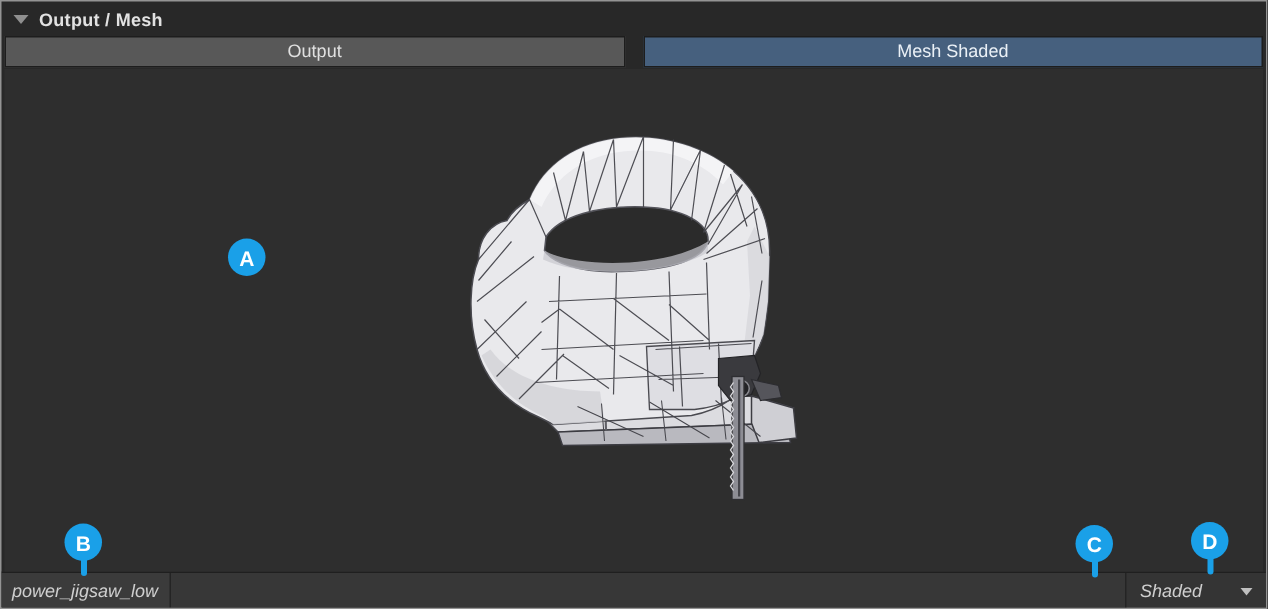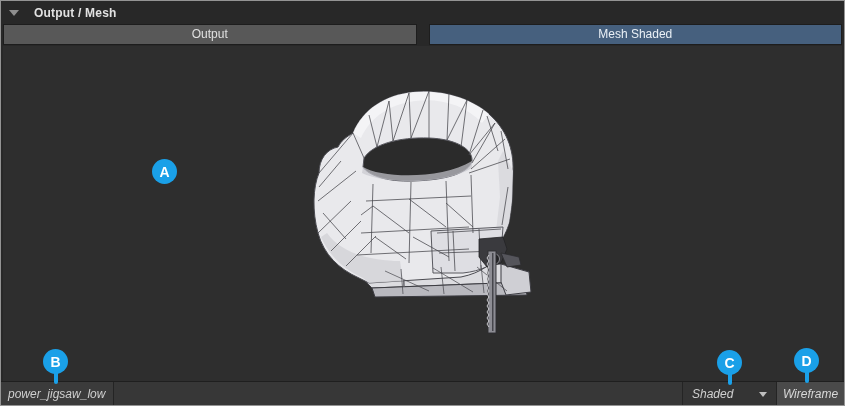--- a/index.html
+++ b/index.html
@@ -2,21 +2,21 @@
 <html><head>
 <meta charset="utf-8">
 <style>
   html,body{margin:0;padding:0;background:#3c3c3c;font-family:"Liberation Sans",sans-serif;}
   .window{
     position:relative;width:845px;height:406px;box-sizing:border-box;
     background:#282828;border:1px solid #949494;overflow:hidden;
     display:flex;flex-direction:column;
   }
   
-  .header{height:23px;display:flex;align-items:center;gap:15px;padding-left:8px;flex:0 0 auto;}
+  .header{height:23px;display:flex;align-items:center;gap:7px;padding-left:8px;flex:0 0 auto;}
   .foldout{width:0;height:0;border-left:5px solid transparent;border-right:5px solid transparent;
     border-top:6px solid #8f8f8f;display:inline-block;cursor:pointer;}
   .title{color:#e2e2e2;font-size:12px;font-weight:bold;letter-spacing:.2px;}
   
   .tabs{display:flex;gap:12px;margin:0 2px;flex:0 0 auto;align-items:center;}
   .tab{flex:1;height:19px;line-height:19px;text-align:center;font-size:12px;
     border:1px solid #1d1d1d;color:#e0e0e0;cursor:pointer;}
   .tab.inactive{background:#585858;}
   .tab.active{background:#46607e;color:#eaf0f6;}
   
@@ -63,21 +63,20 @@
 
   <div class="viewport"></div>
 
   <div class="statusbar">
     <div class="meshname">power_jigsaw_low</div>
     <div class="statmid"></div>
     <div class="dropdown">
       <span>Shaded</span>
       <span class="arr"></span>
     </div>
-    <div class="wirebtn">Wireframe</div>
   </div>
 
   <svg class="meshsvg" width="845" height="406" viewBox="0 0 845 406" xmlns="http://www.w3.org/2000/svg">
 
     <path d="M363,279 L383,268 L500,263 L528,271 L523,281 L371,287 Z" fill="#dcdce0" stroke="#46464c" stroke-width="1"></path>
     <path d="M371,287 L523,281 L526,294 L374,296 Z" fill="#b9b9bf" stroke="#3c3c42" stroke-width="1"></path>
     <path d="M500,263 L528,271 L530,291 L505,294 L500,281 Z" fill="#cfcfd4" stroke="#3c3c42" stroke-width="1"></path>
 
     <rect x="480" y="226" width="5" height="26" fill="#8f8f95" stroke="#3a3a3e" stroke-width="0.8"></rect>
     <path d="M402,248 L403,286" stroke="#606066" stroke-width="1.4" fill="none"></path>

